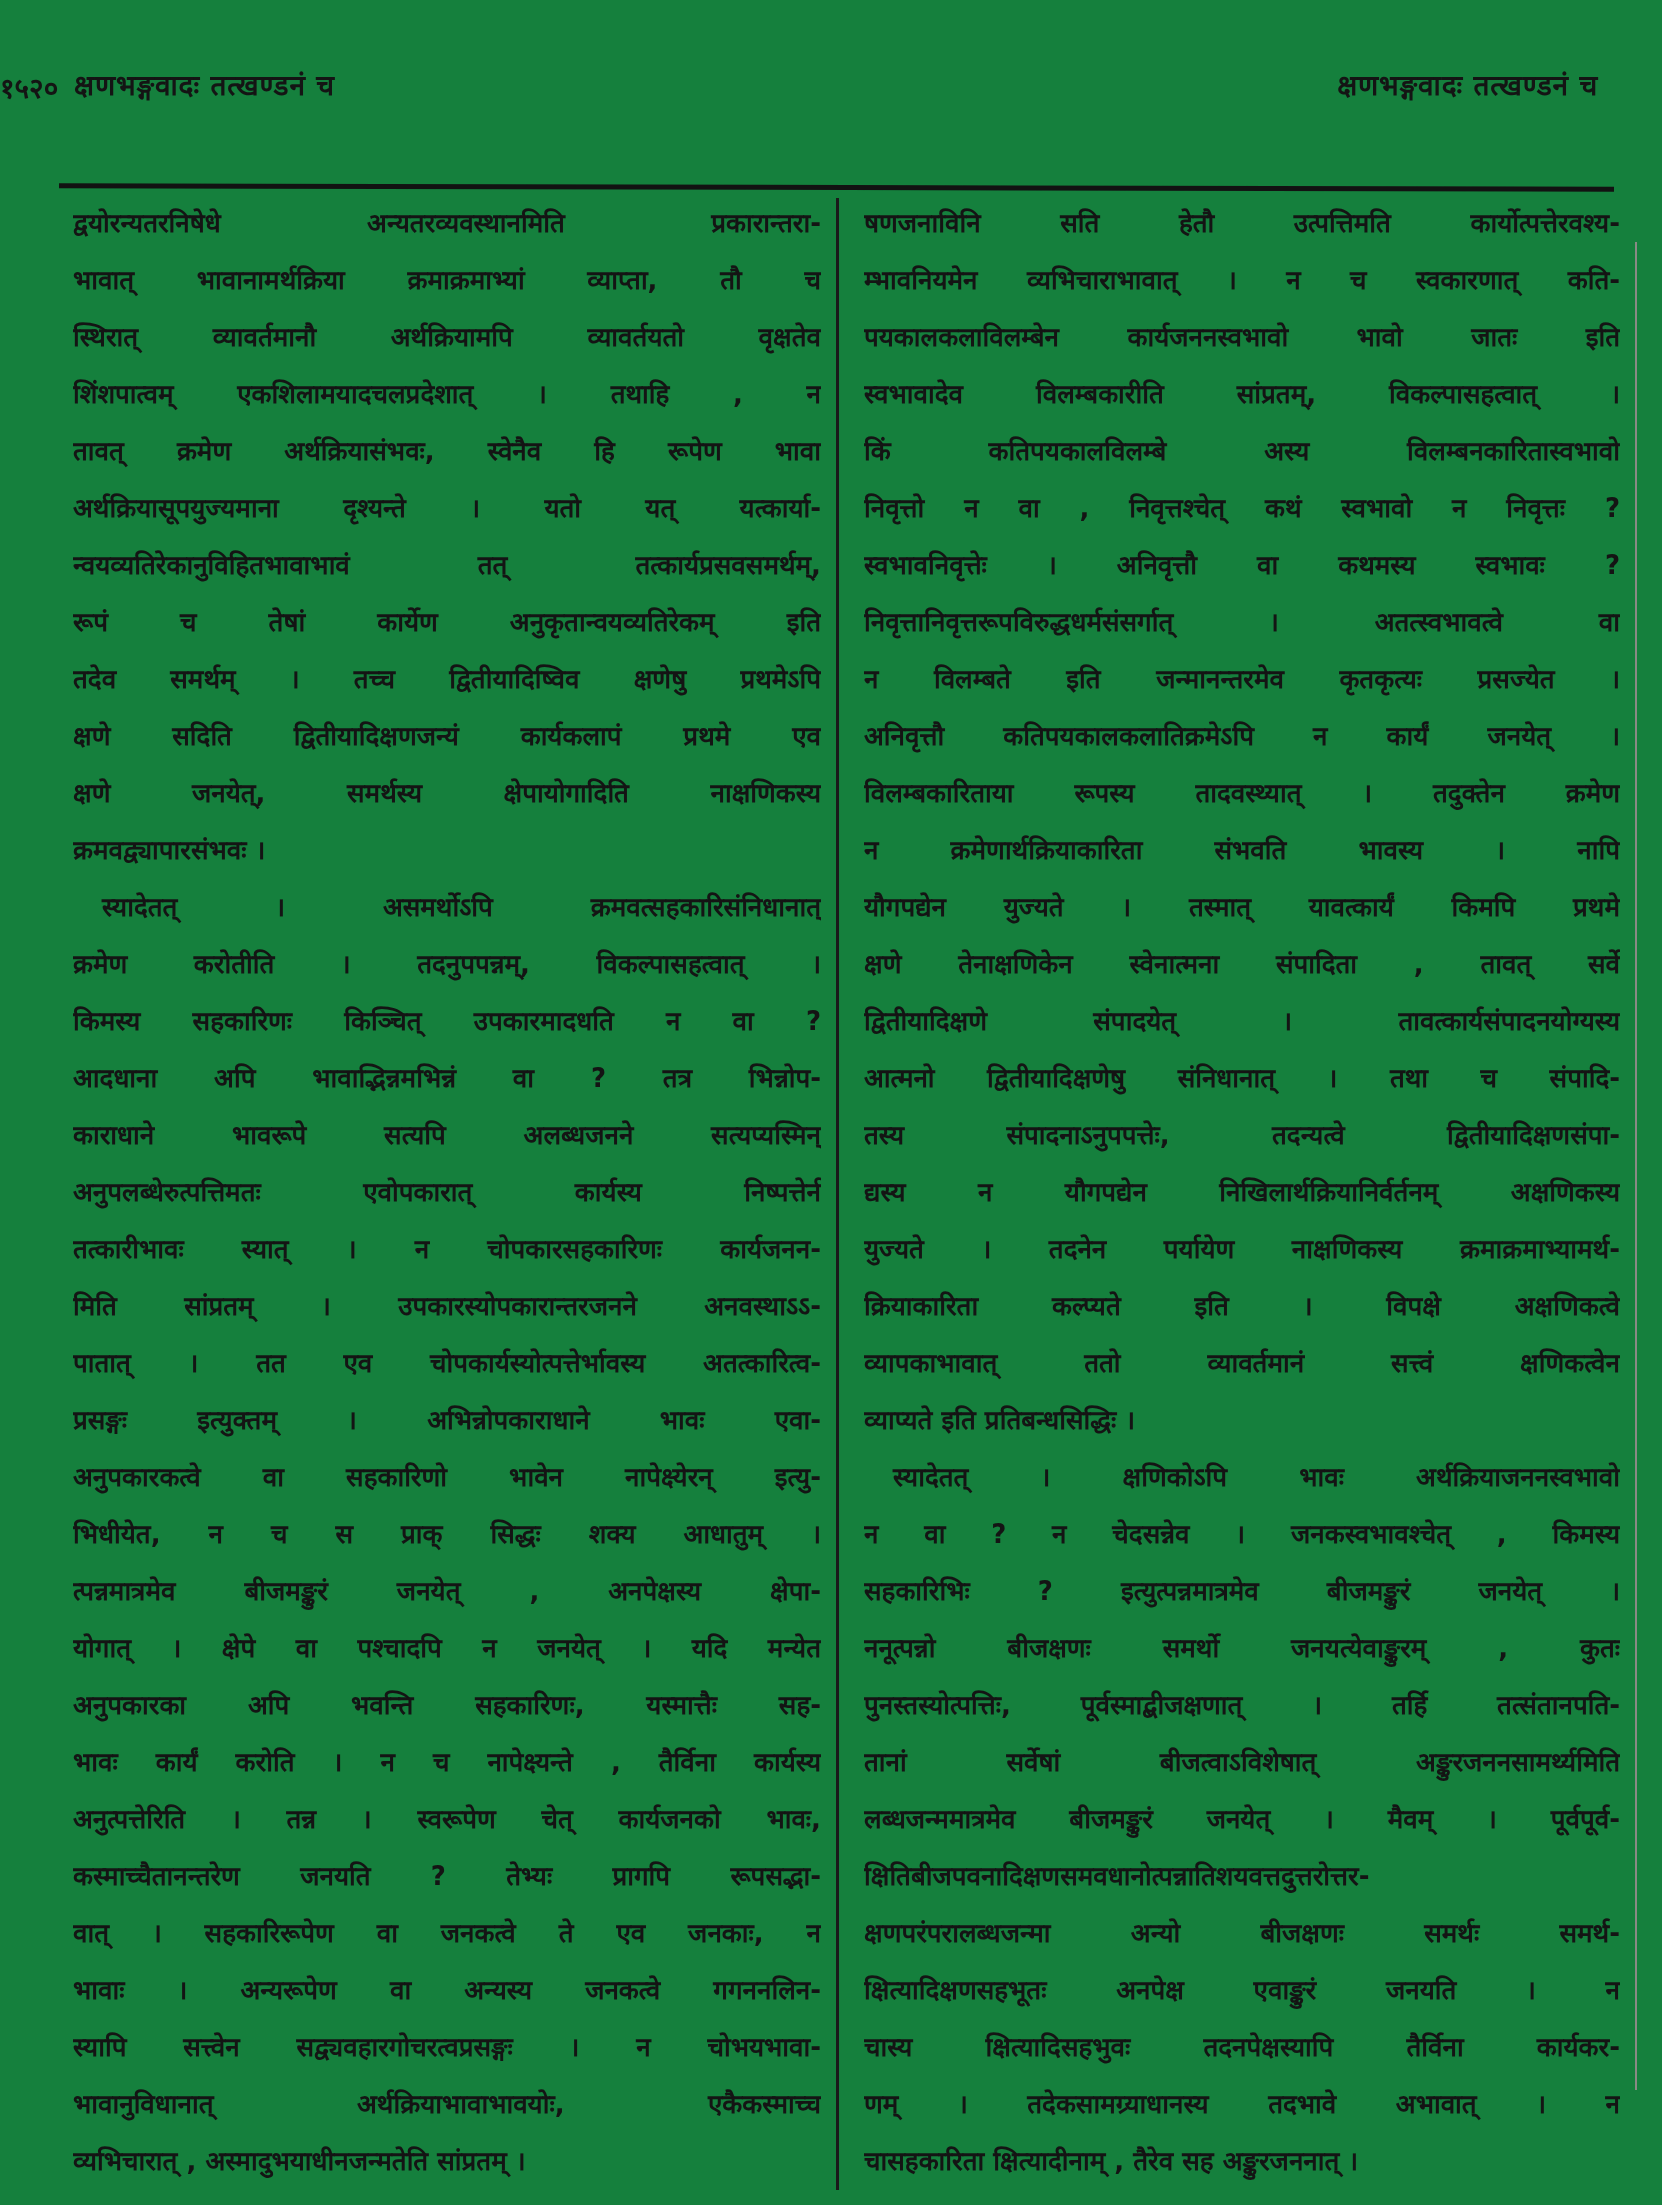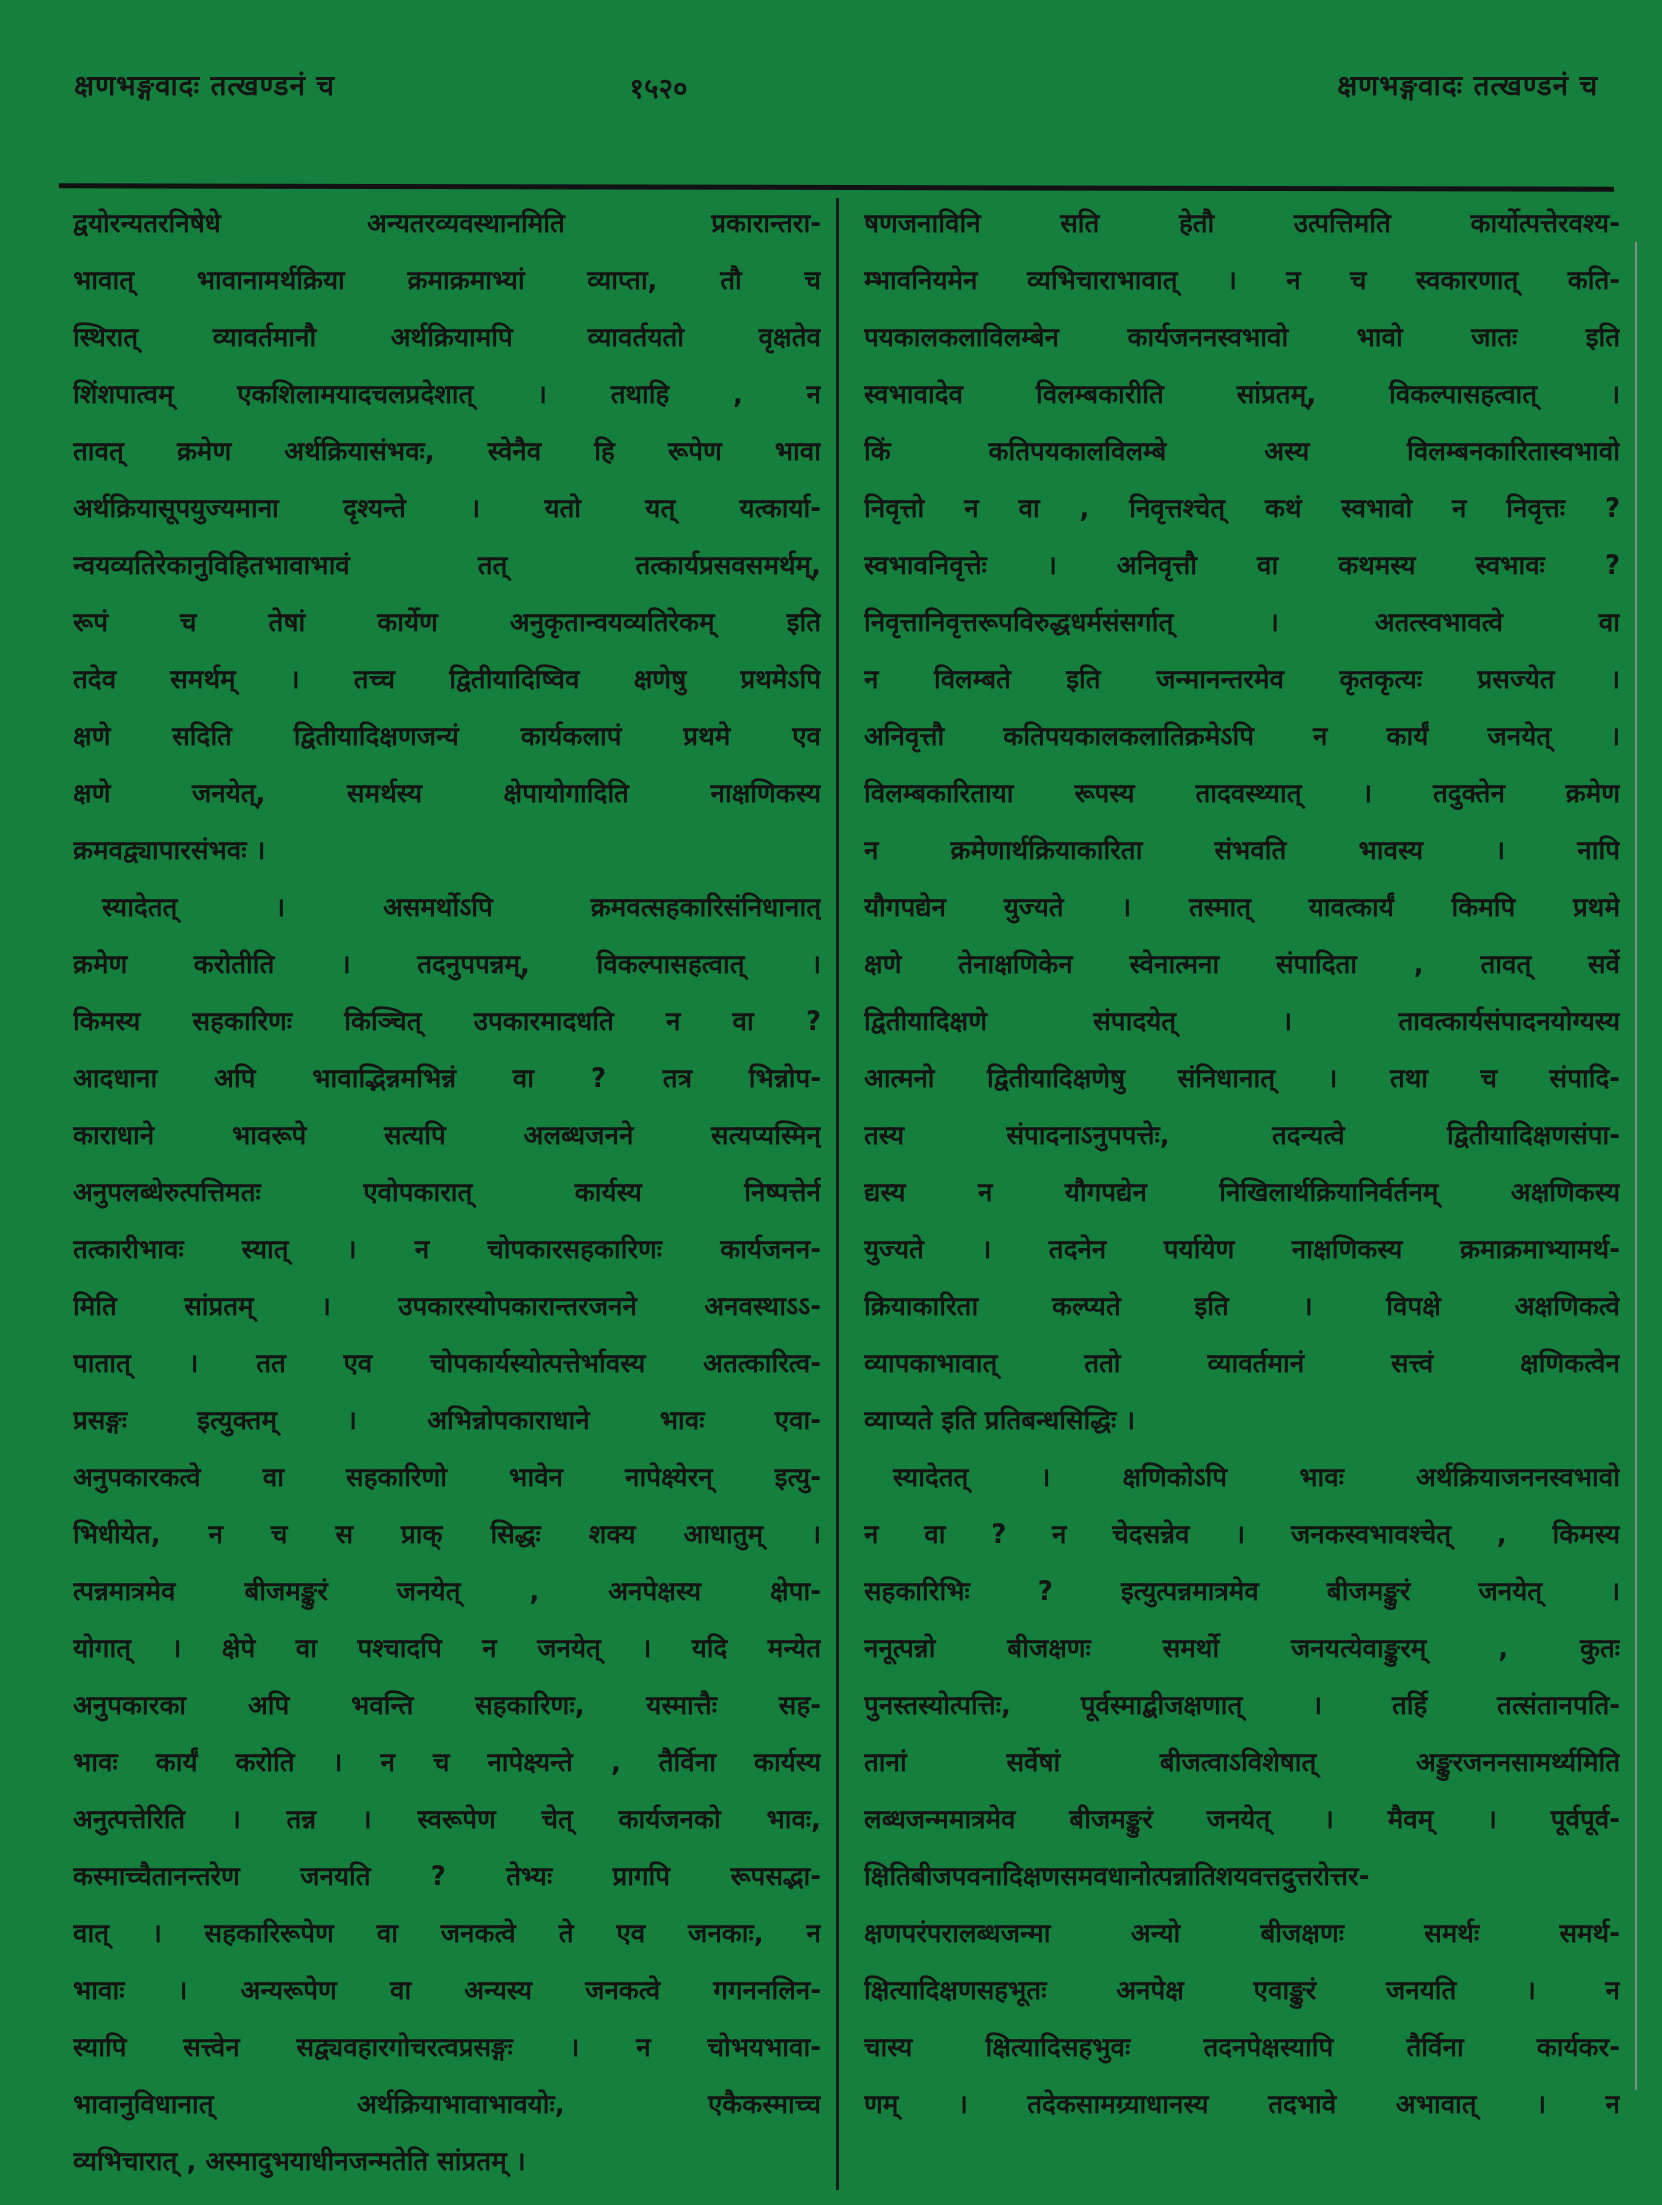--- a/index.html
+++ b/index.html
@@ -21,21 +21,21 @@
     letter-spacing: 0.8px;
     white-space: nowrap;
   }
   .running-head.left  { left: 74px; }
   .running-head.right { right: 65px; }
   .page-number {
     position: absolute;
     top: 68px;
     left: 0;
     width: 1317px;
-    text-align: center;
+    text-align: left;
     font-size: 28px;
     font-weight: 700;
   }
   .header-rule {
     position: absolute;
     left: 59px;
     top: 185px;
     width: 1555px;
     height: 4.5px;
     background: #121212;
@@ -166,17 +166,18 @@
         <div class="line">सहकारिभिः ? इत्युत्पन्नमात्रमेव बीजमङ्कुरं जनयेत् ।</div>
         <div class="line">ननूत्पन्नो बीजक्षणः समर्थो जनयत्येवाङ्कुरम् , कुतः</div>
         <div class="line">पुनस्तस्योत्पत्तिः, पूर्वस्माद्बीजक्षणात् । तर्हि तत्संतानपति-</div>
         <div class="line">तानां सर्वेषां बीजत्वाऽविशेषात् अङ्कुरजननसामर्थ्यमिति</div>
         <div class="line">लब्धजन्ममात्रमेव बीजमङ्कुरं जनयेत् । मैवम् । पूर्वपूर्व-</div>
         <div class="line">क्षितिबीजपवनादिक्षणसमवधानोत्पन्नातिशयवत्तदुत्तरोत्तर-</div>
         <div class="line">क्षणपरंपरालब्धजन्मा अन्यो बीजक्षणः समर्थः समर्थ-</div>
         <div class="line">क्षित्यादिक्षणसहभूतः अनपेक्ष एवाङ्कुरं जनयति । न</div>
         <div class="line">चास्य क्षित्यादिसहभुवः तदनपेक्षस्यापि तैर्विना कार्यकर-</div>
         <div class="line">णम् । तदेकसामग्र्याधानस्य तदभावे अभावात् । न</div>
+        <div class="line last">चासहकारिता क्षित्यादीनाम् , तैरेव सह अङ्कुरजननात् ।</div>
       </div>
     </div>
 
 </div>
 
 
 </body></html>

